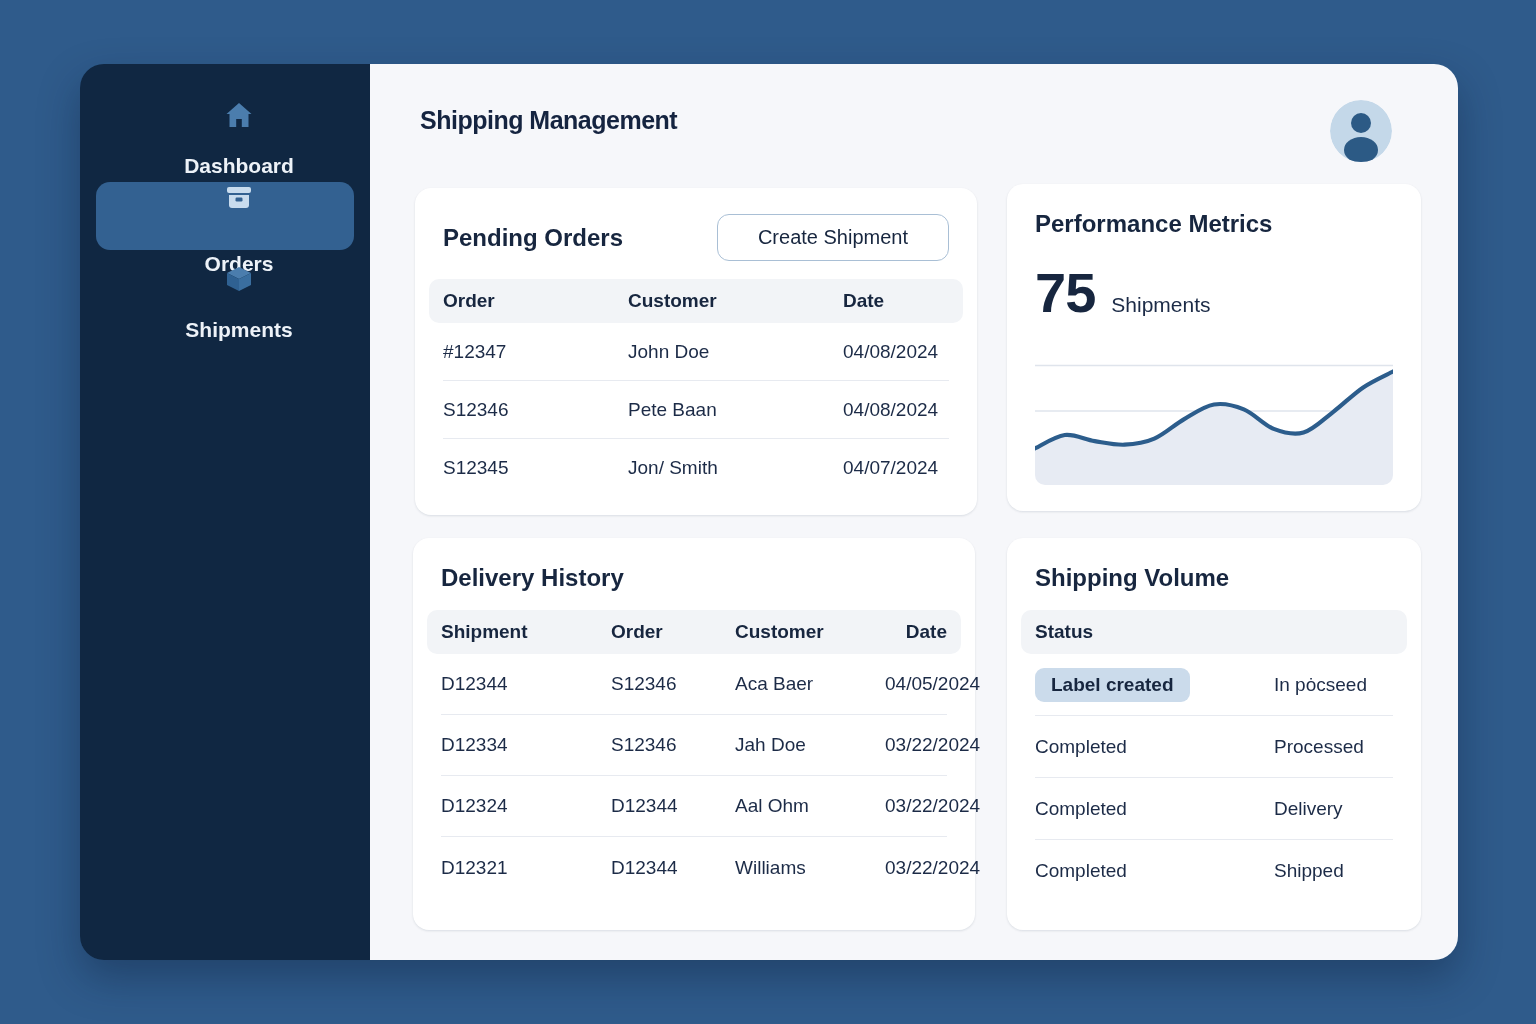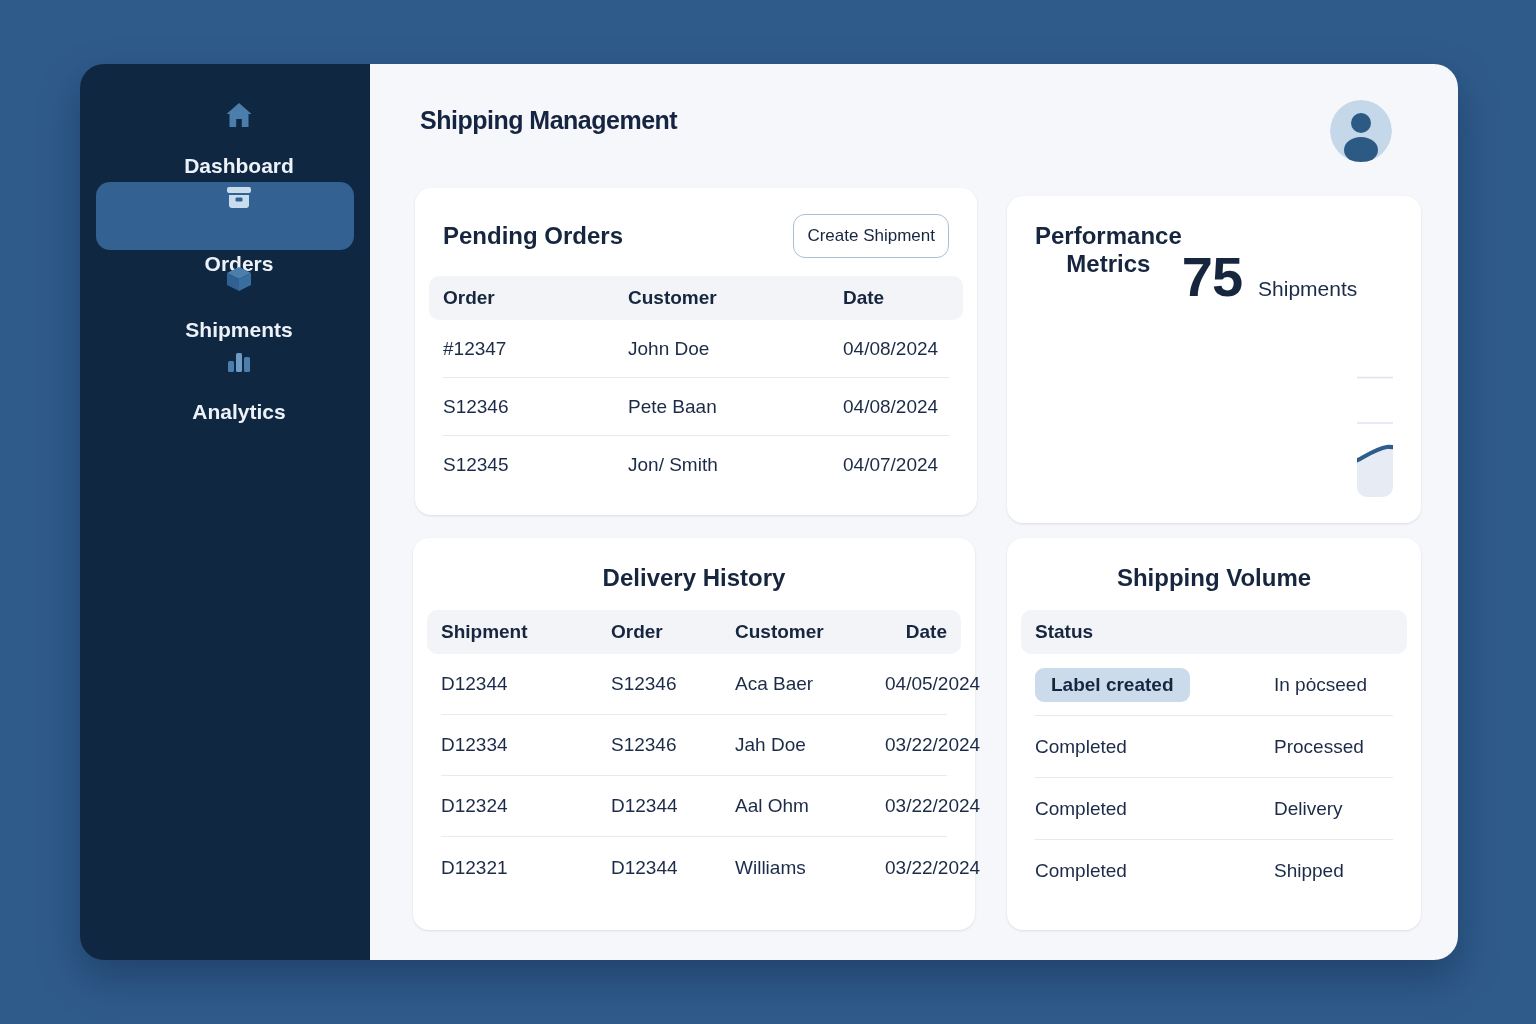--- a/index.html
+++ b/index.html
@@ -37,28 +37,28 @@
     position:absolute; left:960px; top:36px; width:62px; height:62px;
     border-radius:50%; overflow:hidden; cursor:pointer;
   }
   
   .card {
     position:absolute; background:#fff; border-radius:16px;
     box-shadow:0 1px 3px rgba(16,36,64,.07), 0 1px 2px rgba(16,36,64,.05);
     padding:26px 28px;
   }
   .card-pending  { left:45px;  top:124px; width:562px; height:327px; }
-  .card-perf     { left:637px; top:132px; width:414px; height:327px; display:flex; flex-direction:row; }
+  .card-perf     { left:637px; top:120px; width:414px; height:327px; display:flex; flex-direction:column; }
   .card-delivery { left:43px;  top:474px; width:562px; height:392px; }
   .card-volume   { left:637px; top:474px; width:414px; height:392px; }
-  .card-title { font-size:24px; font-weight:600; color:#17263F;text-align:center; }
+  .card-title { font-size:24px; font-weight:600; color:#17263F; }
   .card-head-row { display:flex; align-items:center; justify-content:space-between; }
   .btn-outline {
     background:#fff; border:1.5px solid #A9BFD5; border-radius:12px;
-    padding:11px 13px; font-size:17px; font-weight:500; color:#17263F;
+    padding:11px 40px; font-size:20px; font-weight:500; color:#17263F;
     font-family:inherit; cursor:pointer;
   }
   
   .tbl-head {
     background:#F2F4F7; border-radius:10px; height:44px; margin:18px -14px 0 -14px;
     padding:0 14px; display:grid; align-items:center;
     font-size:19px; font-weight:600; color:#17263F;
   }
   .tbl-row {
     display:grid; align-items:center; height:58px;
@@ -109,30 +109,20 @@
     <div class="nav-item">
       <span class="ico">
         <svg width="30" height="30" viewBox="0 0 30 30">
           <path d="M15 3 L27 9 L15 15 L3 9 Z" fill="#4B7DAD"></path>
           <path d="M3 9 L15 15 L15 27 L3 21 Z" fill="#2F6192"></path>
           <path d="M27 9 L15 15 L15 27 L27 21 Z" fill="#3A6E9F"></path>
         </svg>
       </span>
       <span>Shipments</span>
     </div>
-    <div class="nav-item">
-      <span class="ico">
-        <svg width="30" height="30" viewBox="0 0 30 30">
-          <rect x="4" y="15" width="6" height="11" rx="1.5" fill="#4B7DAD"></rect>
-          <rect x="12" y="7" width="6" height="19" rx="1.5" fill="#6F9AC4"></rect>
-          <rect x="20" y="11" width="6" height="15" rx="1.5" fill="#4B7DAD"></rect>
-        </svg>
-      </span>
-      <span>Analytics</span>
-    </div>
   </nav>
 
   <main class="main">
     <h1 class="page-title">Shipping Management</h1>
 
     <div class="avatar">
       <svg width="62" height="62" viewBox="0 0 62 62">
         <circle cx="31" cy="31" r="31" fill="#C4D8E9"></circle>
         <circle cx="31" cy="23" r="10" fill="#2C5A85"></circle>
         <ellipse cx="31" cy="50" rx="17" ry="13" fill="#2C5A85"></ellipse>

